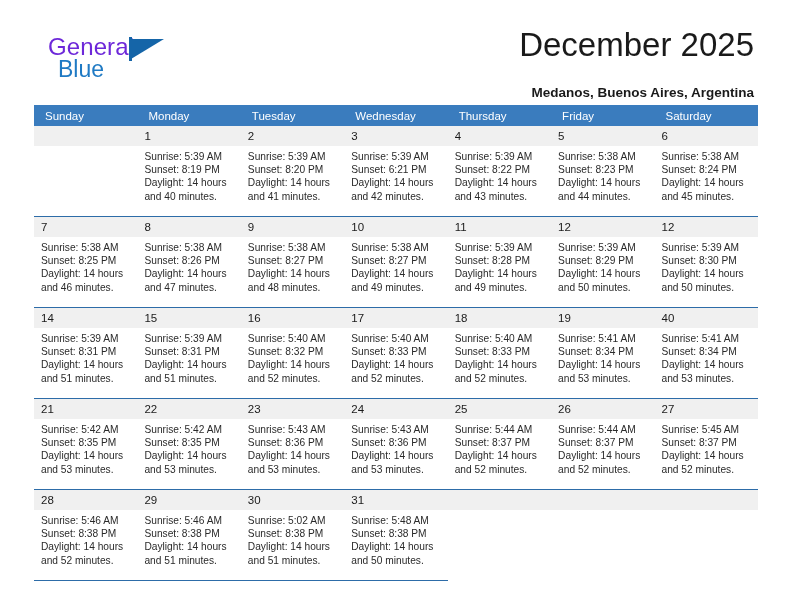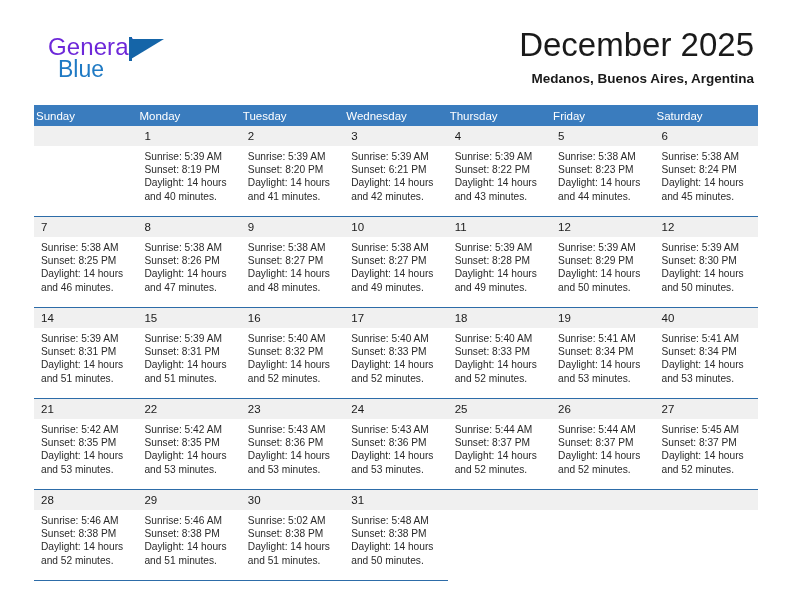--- a/index.html
+++ b/index.html
@@ -79,21 +79,21 @@
     text-align: right;
   }
   .month-title {
     font-size: 33px;
     font-weight: normal;
     color: #1a1a1a;
     line-height: 34px;
     white-space: nowrap;
   }
   .location-title {
-    margin-top: 8px;
+    margin-top: 22px;
     font-size: 13.5px;
     font-weight: bold;
     color: #1a1a1a;
     line-height: 17px;
     white-space: nowrap;
   }
 
   
   .calendar {
     position: absolute;
@@ -105,21 +105,21 @@
     width: 724px;
     border-collapse: collapse;
     table-layout: fixed;
   }
   table.cal th {
     background: #3a7cbe;
     color: #ffffff;
     font-size: 11.5px;
     font-weight: normal;
     text-align: left;
-    padding: 4px 0 4px 2px;
+    padding: 4px 0 4px 11px;
     height: 13px;
     border: none;
   }
   td.daycell {
     vertical-align: top;
     padding: 0;
     height: 90px;
     border: none;
     position: relative;
   }

